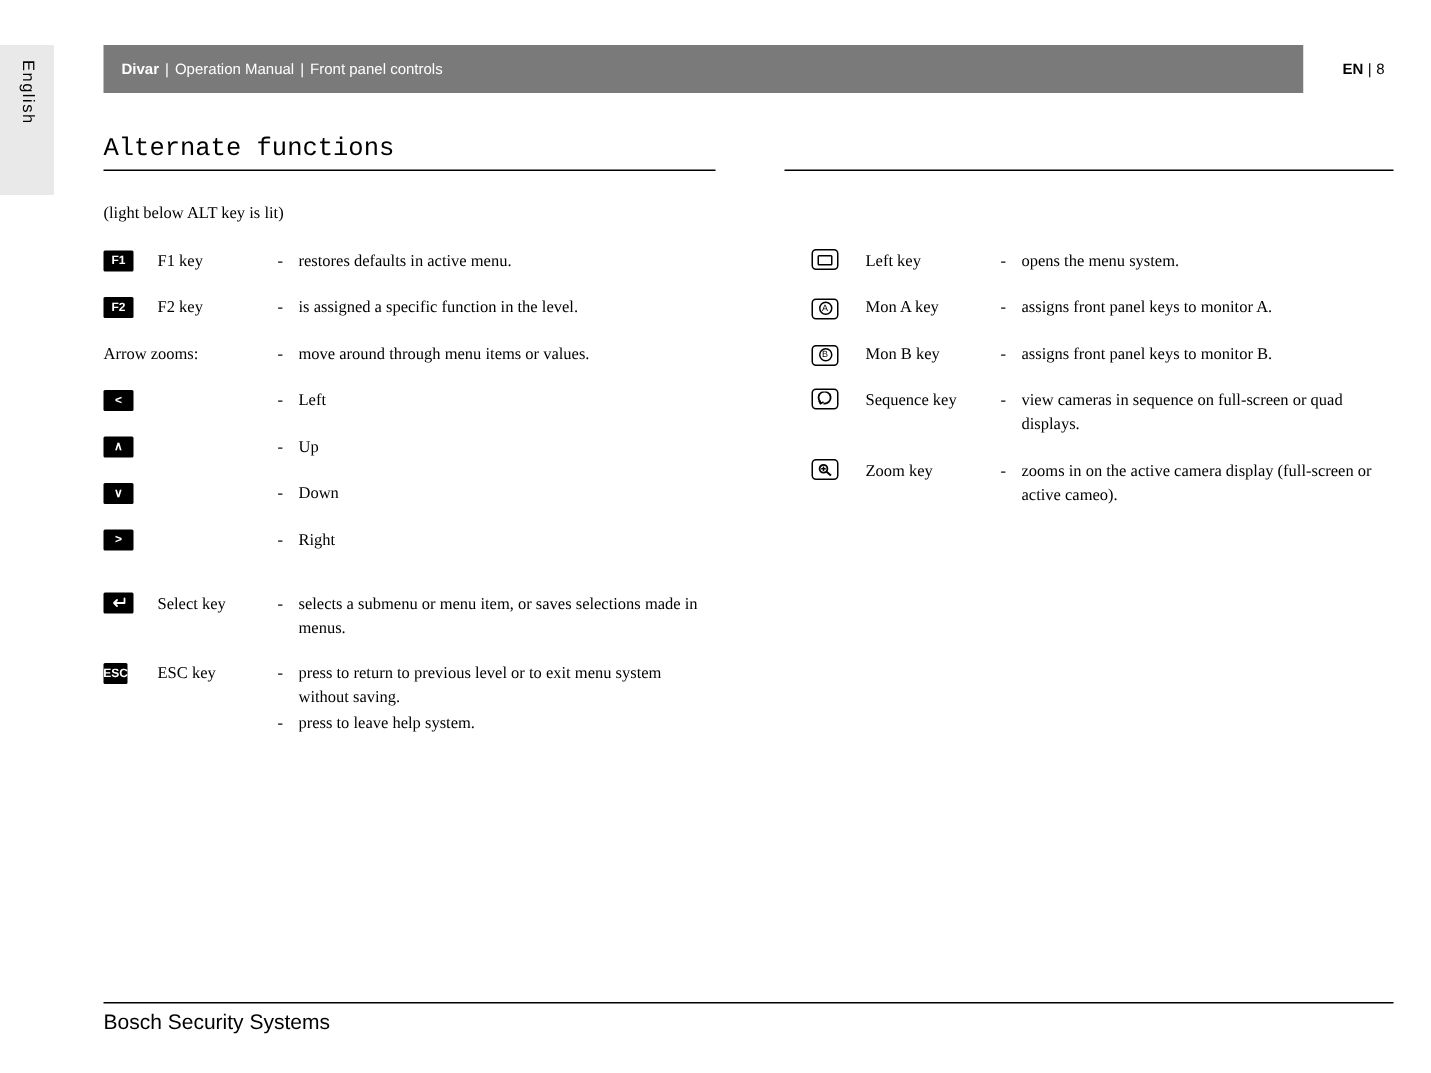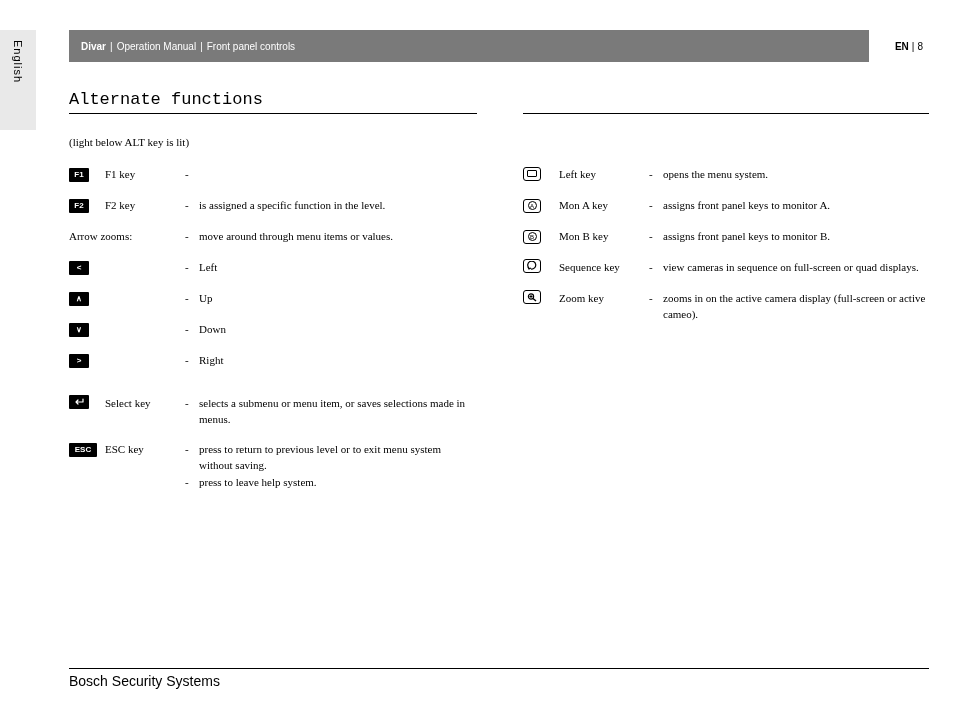--- a/index.html
+++ b/index.html
@@ -67,21 +67,21 @@
   .rule.right { flex: 1; }
 
   .subnote {
     font-size: 11px;
     font-family: Georgia, 'Times New Roman', serif;
     margin-top: 22px;
   }
 
   .columns {
     display: flex;
-    gap: 46px;
+    gap: 64px;
     margin-top: 18px;
   }
   .col { }
   .col.left { width: 408px; }
   .col.right { flex: 1; }
 
   .krow {
     display: flex;
     align-items: flex-start;
     font-family: Georgia, 'Times New Roman', serif;
@@ -103,21 +103,21 @@
   .key-icon {
     display: inline-flex;
     align-items: center; justify-content: center;
     width: 20px; height: 14px;
     background: #000; color: #fff;
     font-size: 8px; font-family: Arial, sans-serif;
     font-weight: bold;
     border-radius: 1px;
     line-height: 1;
   }
-  .key-icon.wide { width: 28px; }
+  .key-icon.wide { width: 16px; }
 
   .outline-icon {
     display: inline-flex;
     align-items: center; justify-content: center;
     width: 18px; height: 14px;
     border: 1.5px solid #000;
     border-radius: 3px;
     background: #fff;
     font-size: 8px;
     line-height: 1;
@@ -172,20 +172,21 @@
   <div class="subnote">(light below ALT key is lit)</div>
 
   <div class="columns">
 
     <div class="col left">
 
       <div class="krow">
         <div class="icon-cell"><span class="key-icon">F1</span></div>
         <div class="name-cell">F1 key</div>
         <div class="dash-cell">-</div>
+        <div class="desc-cell">restores defaults in active menu.</div>
       </div>
 
       <div class="krow">
         <div class="icon-cell"><span class="key-icon">F2</span></div>
         <div class="name-cell">F2 key</div>
         <div class="dash-cell">-</div>
         <div class="desc-cell">is assigned a specific function in the level.</div>
       </div>
 
       <div class="krow">

